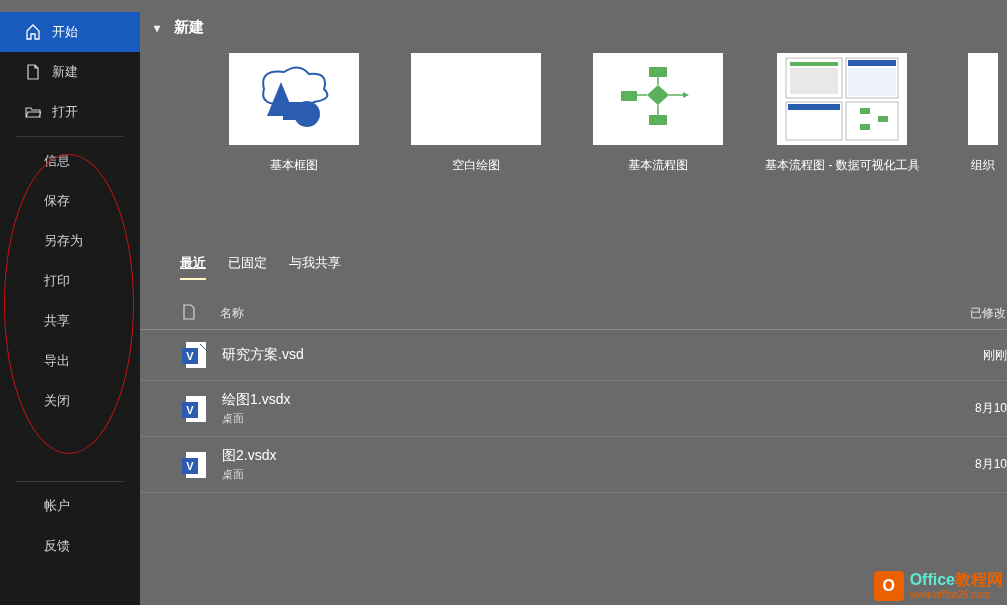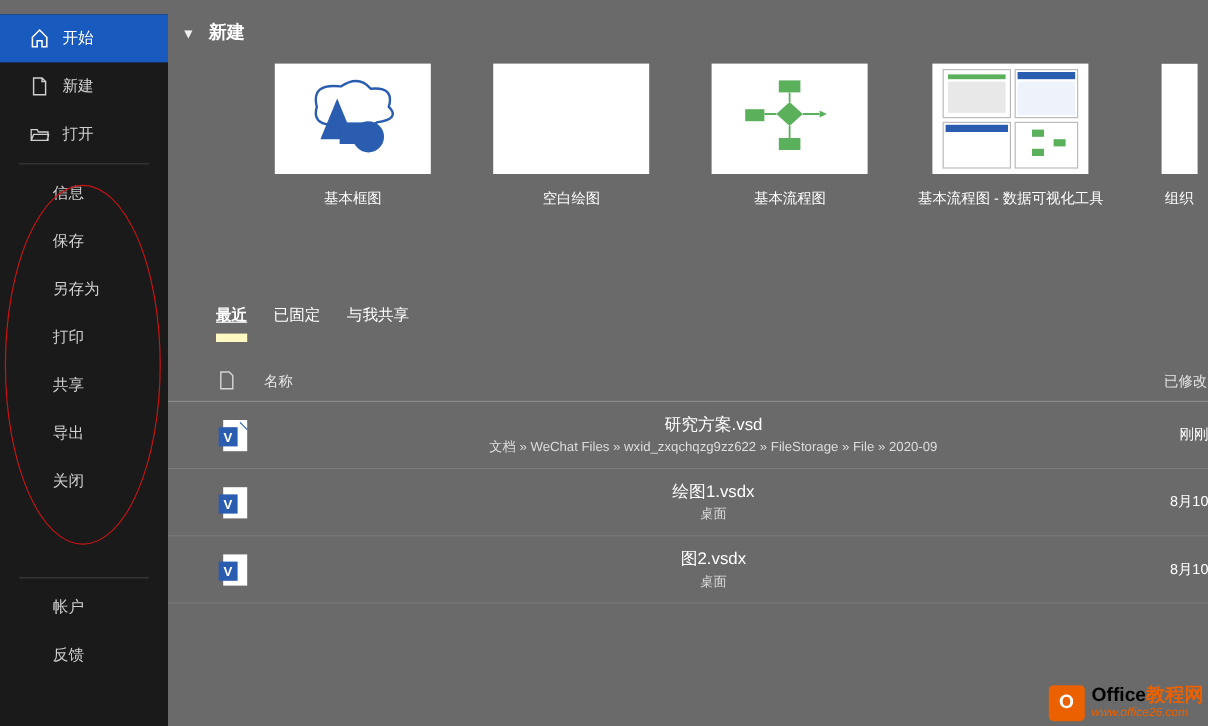--- a/index.html
+++ b/index.html
@@ -101,21 +101,21 @@
       white-space: nowrap;
     }
     .tabs {
       display: flex;
       gap: 22px;
       padding: 80px 0 0 40px;
       font-size: 13px;
     }
     .tab { padding-bottom: 6px; cursor: pointer; }
     .tab.active {
-      border-bottom: 7px solid #fef9c3;
+      border-bottom: 2px solid #fef9c3;
       font-weight: 600;
       text-decoration: underline;
     }
     .list-header {
       display: flex;
       align-items: center;
       padding: 24px 0 6px 42px;
       font-size: 12px;
       color: #e6e6e6;
       border-bottom: 1px solid #8a8a8a;
@@ -132,21 +132,21 @@
       display: flex;
       align-items: center;
       padding: 10px 0 10px 42px;
       border-bottom: 1px solid #7a7a7a;
     }
     .file-icon-wrap {
       width: 26px;
       height: 30px;
       margin-right: 14px;
     }
-    .file-text { flex: 1; text-align: center; }
+    .file-text { flex: 1; }
     .file-name { font-size: 14px; color: #fff; }
     .file-path { font-size: 11px; color: #dcdcdc; margin-top: 2px; }
     .file-mod { font-size: 12px; color: #ffffff; width: 40px; text-align: right; }
     .watermark {
       position: absolute;
       right: 4px;
       bottom: 4px;
       display: flex;
       align-items: center;
       gap: 6px;
@@ -157,21 +157,21 @@
       border-radius: 4px;
       display: flex;
       align-items: center;
       justify-content: center;
       color: #fff;
       font-weight: bold;
       font-size: 16px;
     }
     .wm-text { display: flex; flex-direction: column; line-height: 1; }
     .wm-title { color: #eb6100; font-weight: bold; font-size: 16px; }
-    .wm-title .accent { color: #000000; }
+    .wm-title .accent { color: #5eead4; }
     .wm-url { color: #eb6100; font-size: 10px; margin-top: 2px; font-style: italic; }
   </style>
 </head>
 <body>
 
 <div class="sidebar">
   <div class="sidebar-item active">
     <span class="icon">
       <svg width="16" height="16" viewBox="0 0 16 16">
           <path d="M2 7 L8 1 L14 7 V15 H10 V10 H6 V15 H2 Z" fill="none" stroke="#fff" stroke-width="1.3"></path>
@@ -312,21 +312,20 @@
     <div class="file-icon-wrap">
       <svg width="26" height="30" viewBox="0 0 26 30">
           <rect x="4" y="2" width="20" height="26" fill="#fff"></rect>
           <rect x="0" y="8" width="16" height="16" fill="#2a5db0"></rect>
           <text x="8" y="20" text-anchor="middle" fill="#fff" font-size="11" font-weight="bold">V</text>
           <path d="M18 4 L24 10" stroke="#2a5db0"></path>
         </svg>
     </div>
     <div class="file-text">
       <div class="file-name">研究方案.vsd</div>
-      <div class="file-path">文档 » WeChat Files » wxid_zxqchqzg9zz622 » FileStorage » File » 2020-09</div>
     </div>
     <div class="file-mod">刚刚</div>
   </div>
 
   <div class="file-row">
     <div class="file-icon-wrap">
       <svg width="26" height="30" viewBox="0 0 26 30">
           <rect x="4" y="2" width="20" height="26" fill="#fff"></rect>
           <rect x="0" y="8" width="16" height="16" fill="#2a5db0"></rect>
           <text x="8" y="20" text-anchor="middle" fill="#fff" font-size="11" font-weight="bold">V</text>

